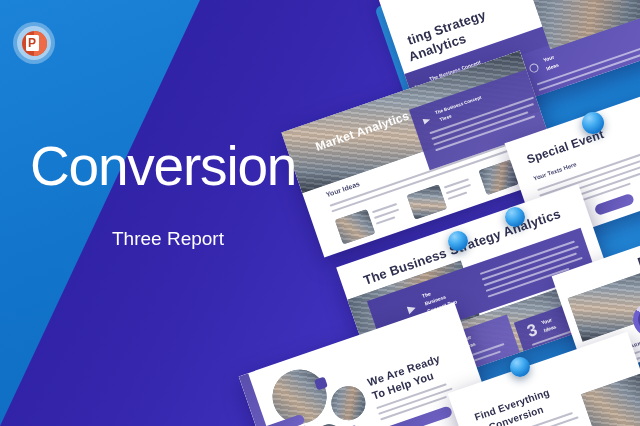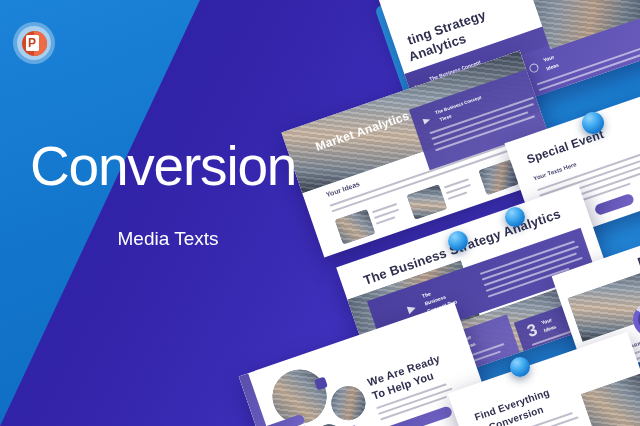--- a/index.html
+++ b/index.html
@@ -307,16 +307,16 @@
         <div class="half"></div>
         <div class="sq"></div>
         <div class="pglyph">P</div>
       </div>
     </div>
   </div>
 
   <div class="hero-title">Conversion</div>
 
   <div class="hero-sub">
-    <div>Media Texts</div>
+    <div>Three Report</div>
   </div>
 
 </div>
 
 </body></html>

